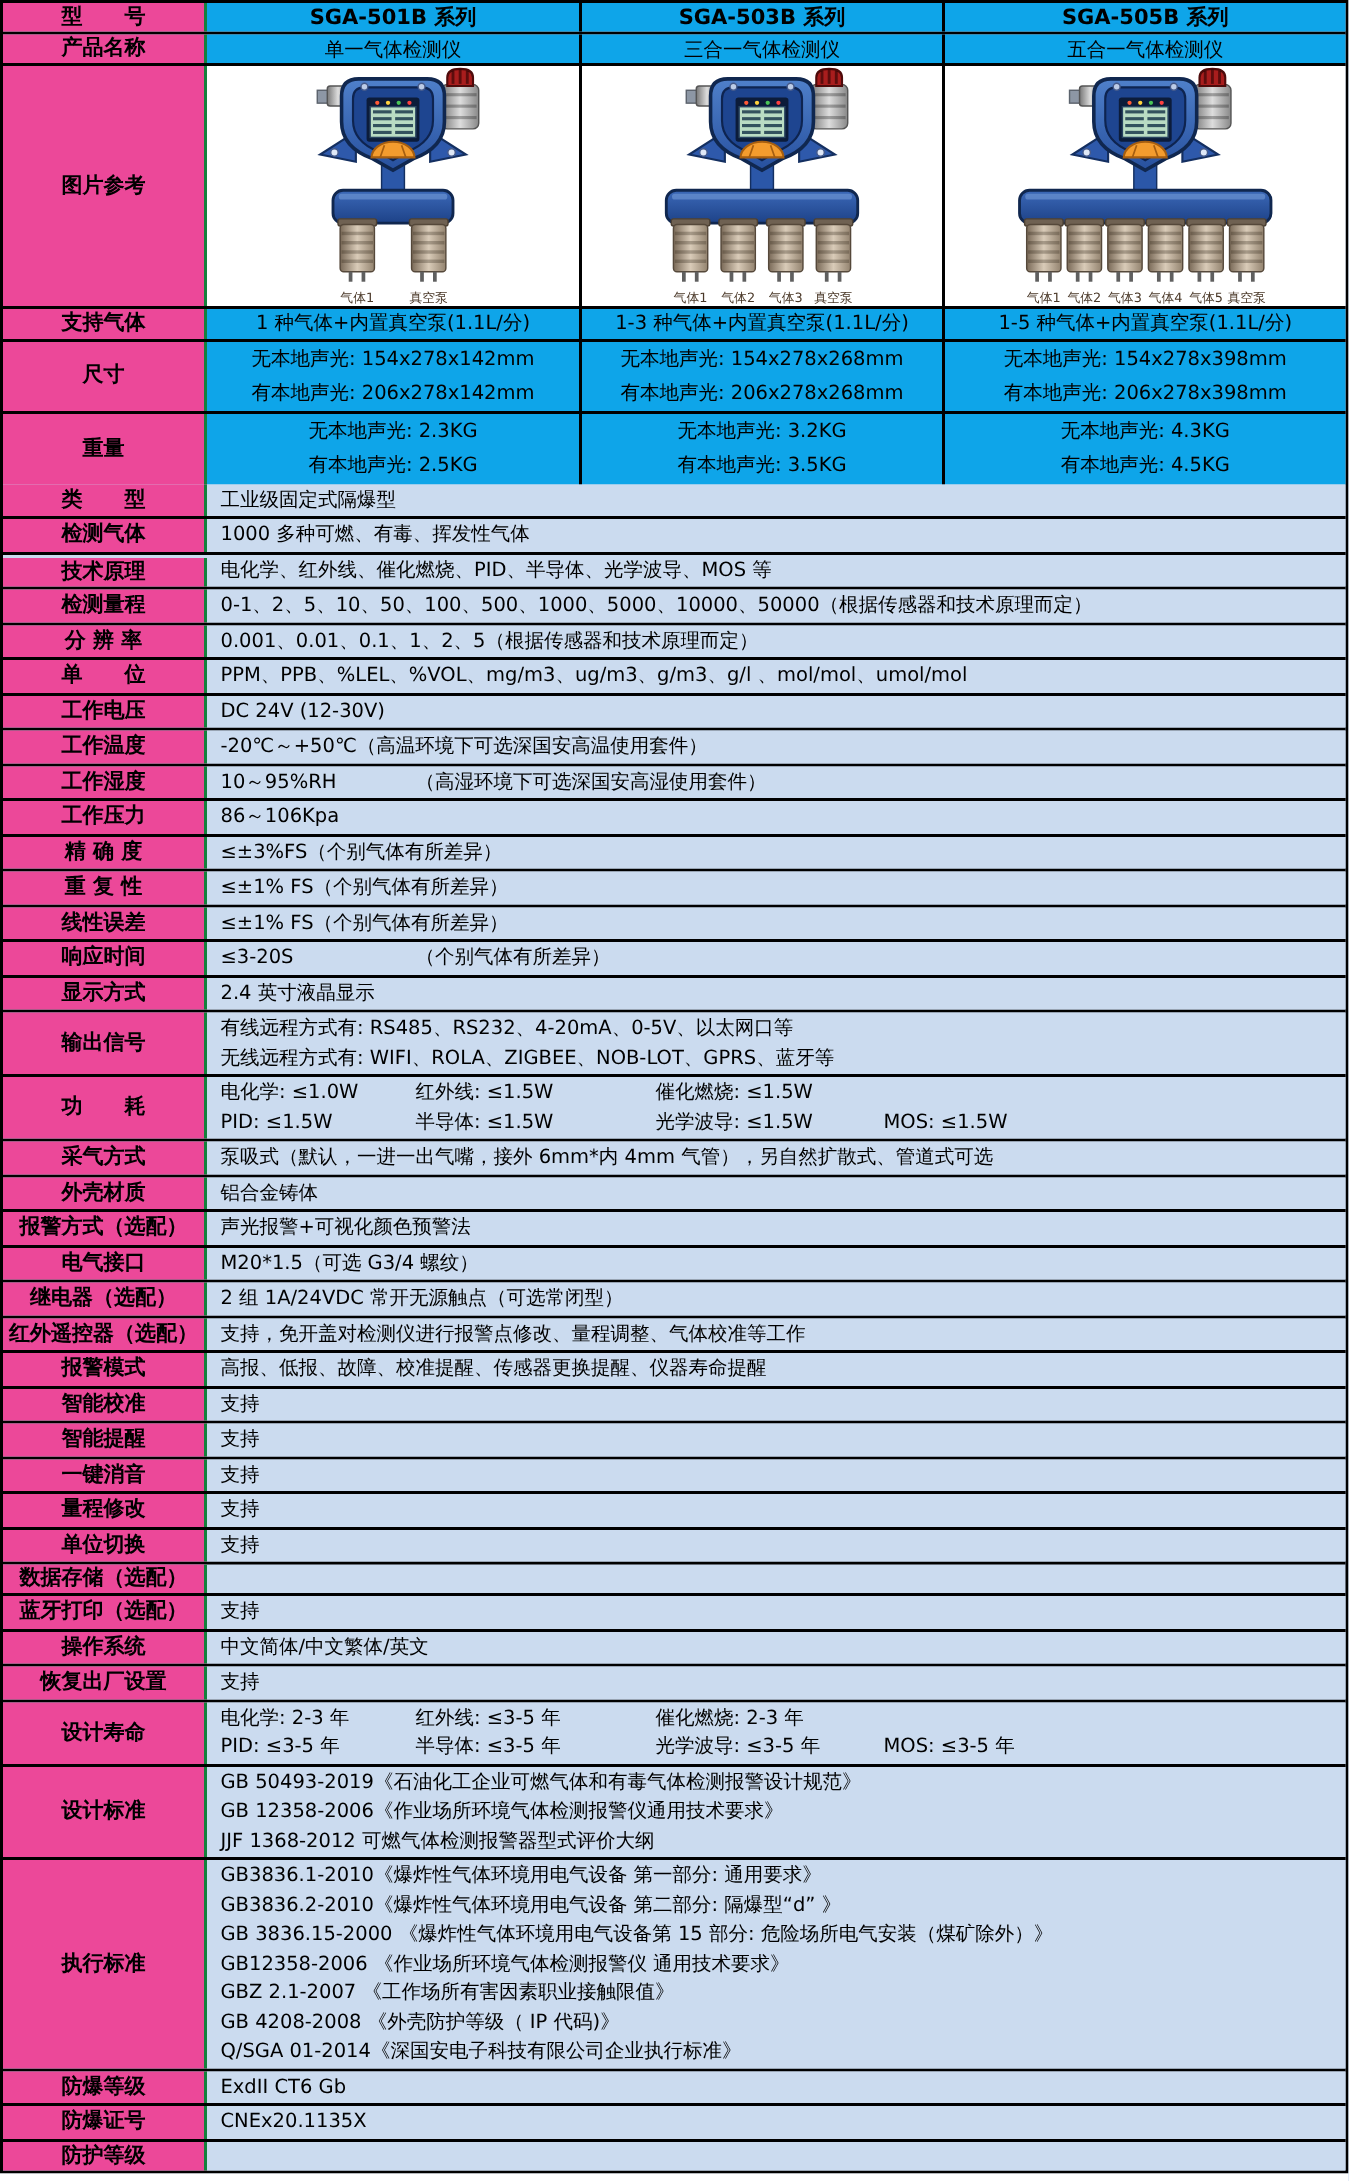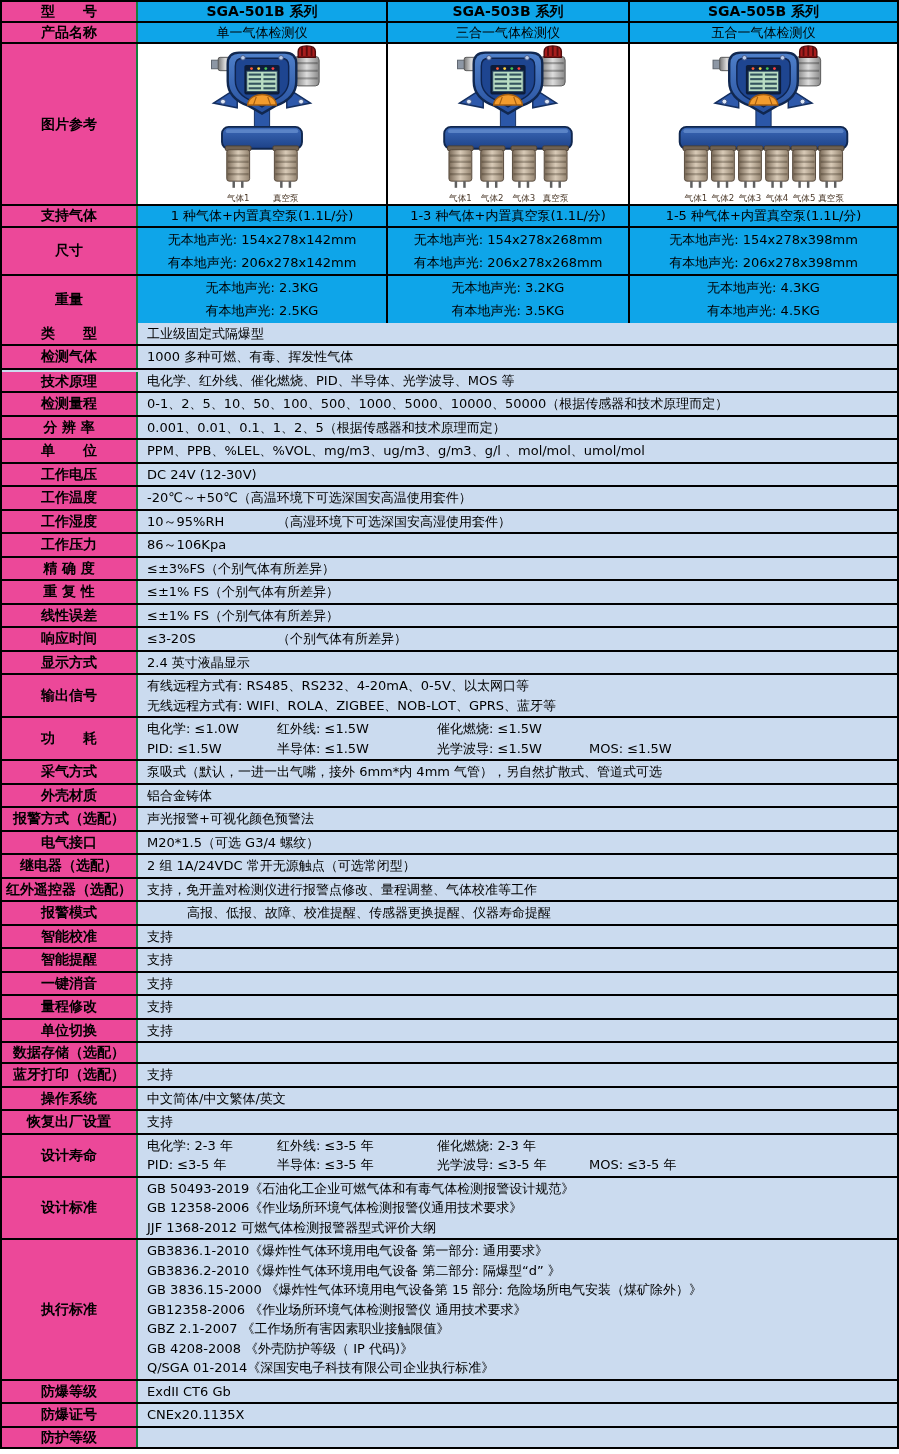--- a/index.html
+++ b/index.html
@@ -519,21 +519,21 @@
         <div class="full">
           <div class="line ">2 组 1A/24VDC 常开无源触点（可选常闭型）</div>
         </div>
       </div>
       <div class="row" style="min-height: 19.5px;">
         <div class="lab">红外遥控器（选配）</div>
         <div class="full">
           <div class="line ">支持，免开盖对检测仪进行报警点修改、量程调整、气体校准等工作</div>
         </div>
       </div>
-      <div class="row" style="min-height: 19.5px; gap: 40px;">
+      <div class="row" style="min-height: 19.5px;">
         <div class="lab">报警模式</div>
         <div class="full">
           <div class="line ">高报、低报、故障、校准提醒、传感器更换提醒、仪器寿命提醒</div>
         </div>
       </div>
       <div class="row" style="min-height: 19.5px;">
         <div class="lab">智能校准</div>
         <div class="full">
           <div class="line ">支持</div>
         </div>

